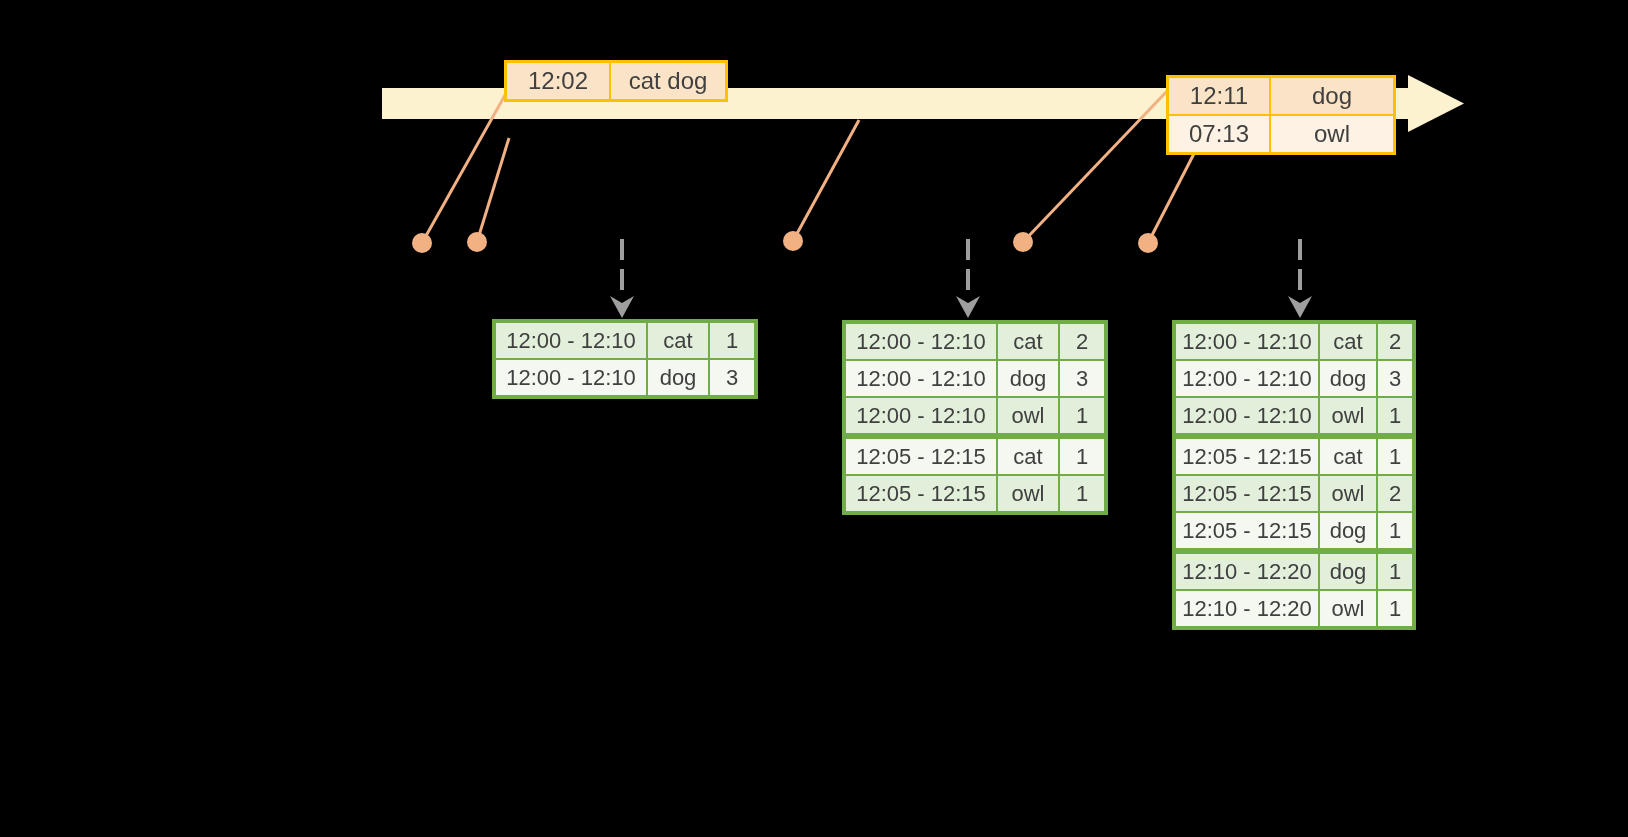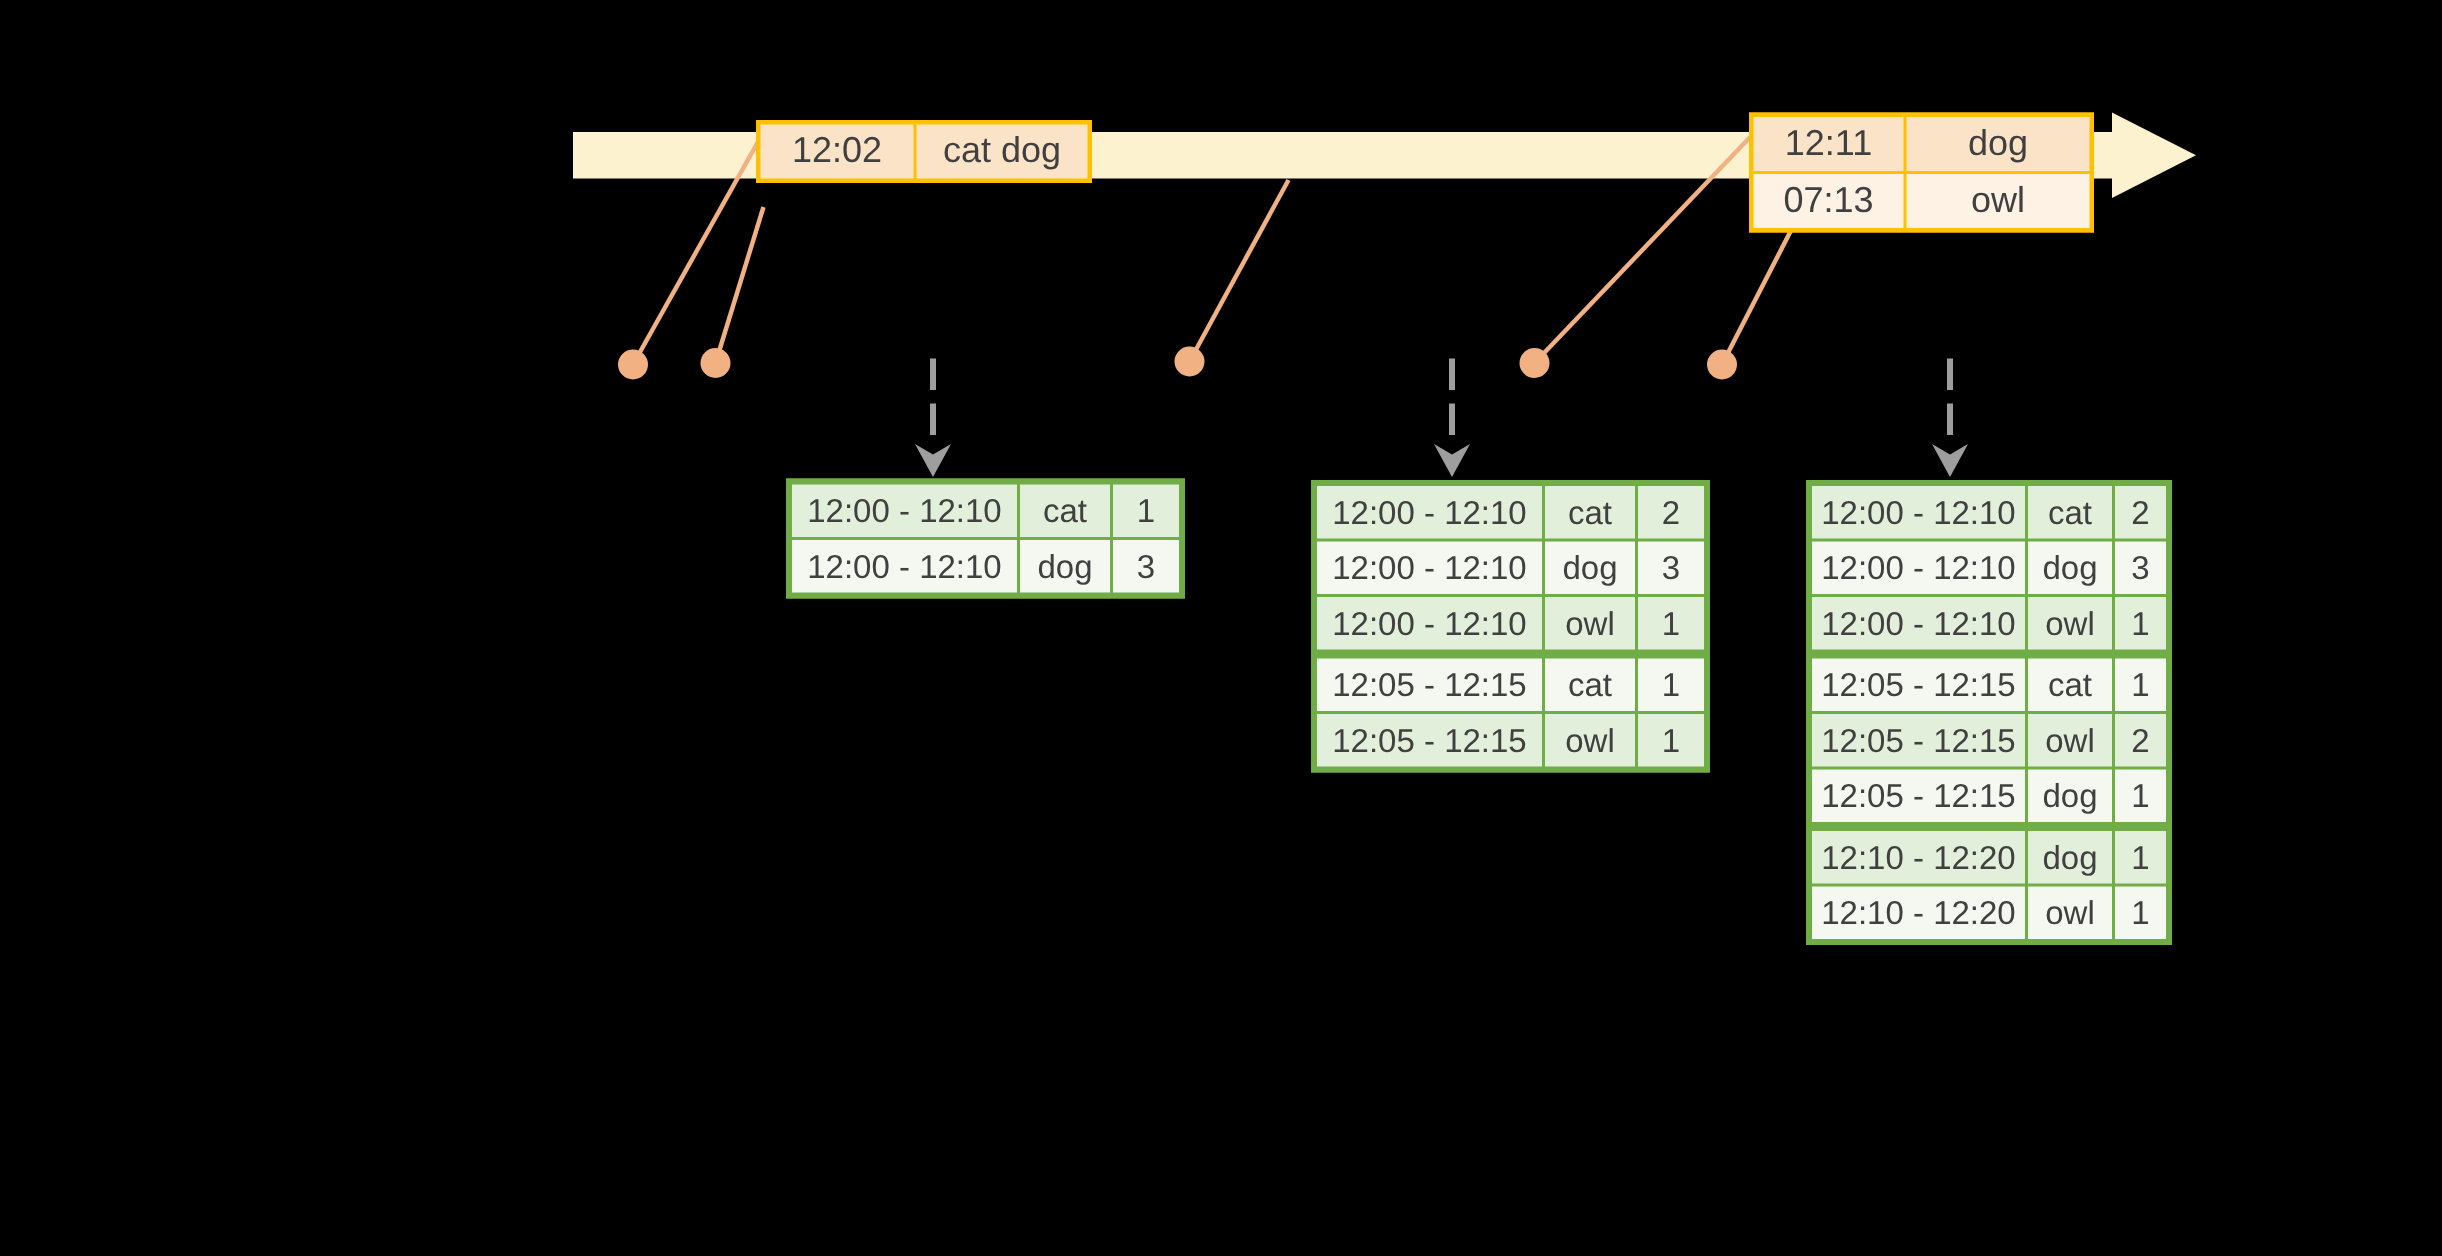--- a/index.html
+++ b/index.html
@@ -21,21 +21,21 @@
   .layer{position:absolute;left:0;top:0;z-index:0;}
   .band{fill:var(--band);}
   .connector{stroke:var(--salmon);stroke-width:3;}
   .dot{fill:var(--salmon);}
   .trigger{stroke:var(--gray);stroke-width:4;stroke-dasharray:21 9;}
   .trigger-head{fill:var(--gray);}
 
   
   .tbl{position:absolute;z-index:1;color:var(--txt);}
   .event-table{background:var(--gold);border:3px solid var(--gold);font-size:24px;}
-  .result-table{background:var(--green);border:4px solid var(--green);font-size:22px;margin-left:32px;}
+  .result-table{background:var(--green);border:4px solid var(--green);font-size:22px;}
   .trow{display:grid;column-gap:2px;}
   .trow + .trow{margin-top:2px;}
   .result-table .trow.break{margin-top:6px;}
   .event-table .trow{height:36px;}
   .result-table .trow{height:35px;}
   .cell{display:flex;align-items:center;justify-content:center;white-space:nowrap;}
   .event-table .trow.main .cell{background:var(--ev-dark);}
   .event-table .trow.alt .cell{background:var(--ev-light);}
   .result-table .trow.main .cell{background:var(--g-dark);}
   .result-table .trow.alt .cell{background:var(--g-light);}
@@ -70,21 +70,21 @@
     <circle class="dot" cx="1148" cy="243" r="10"></circle>
 
     <line class="trigger" x1="622" y1="239" x2="622" y2="298"></line>
     <path class="trigger-head" d="M610 296 L622 303 L634 296 L622 318 Z"></path>
     <line class="trigger" x1="968" y1="239" x2="968" y2="298"></line>
     <path class="trigger-head" d="M956 296 L968 303 L980 296 L968 318 Z"></path>
     <line class="trigger" x1="1300" y1="239" x2="1300" y2="298"></line>
     <path class="trigger-head" d="M1288 296 L1300 303 L1312 296 L1300 318 Z"></path>
   </svg>
 
-  <div class="tbl event-table ev1" style="left:504px;top:80px;">
+  <div class="tbl event-table ev1" style="left:504px;top:60px;">
       <div class="trow main">
         <div class="cell time">12:02</div>
         <div class="cell words">cat dog</div>
       </div>
     </div>
 
 
   <div class="tbl event-table ev3" style="left:1166px;top:75px;">
       <div class="trow main">
         <div class="cell time">12:11</div>

